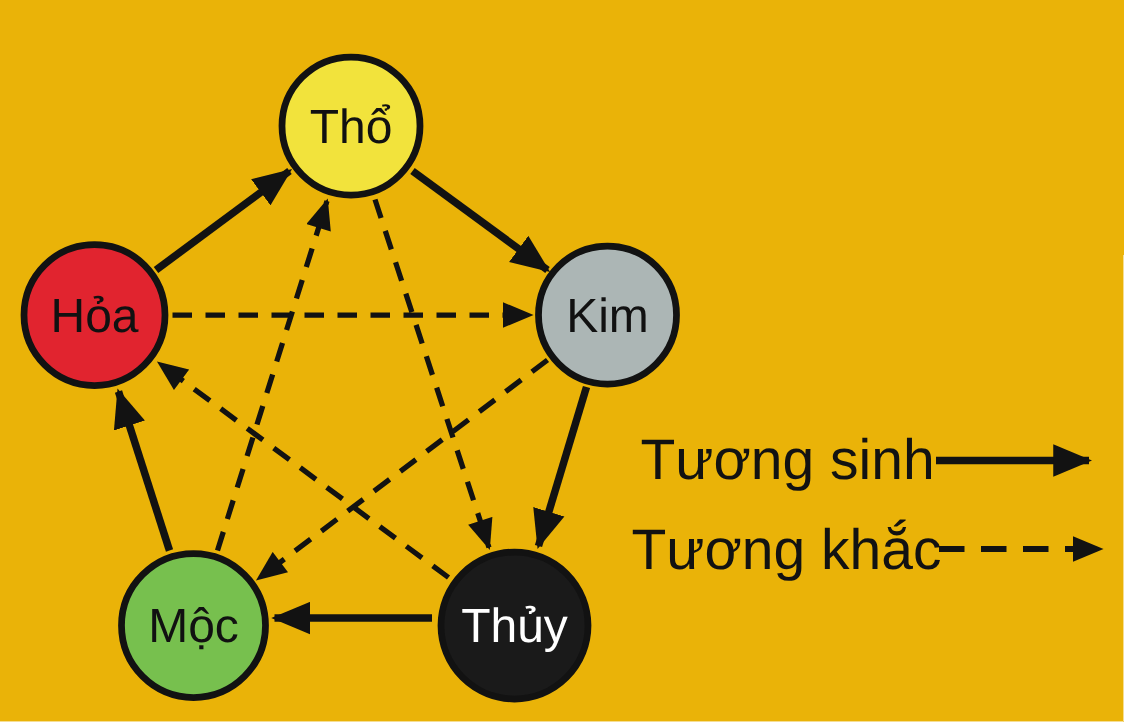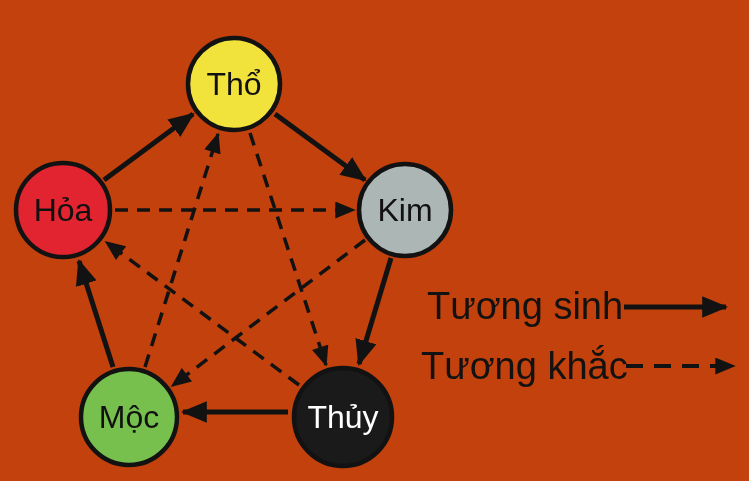--- a/index.html
+++ b/index.html
@@ -5,21 +5,21 @@
   html, body {
     margin: 0;
     padding: 0;
     background: #ffffff;
     font-family: "Liberation Sans", sans-serif;
   }
   .canvas {
     position: relative;
     width: 749px;
     height: 481px;
-    background: #c2410c;
+    background: #eab308;
     overflow: hidden;
   }
   svg { display: block; }
   .node-circle {
     stroke: #121212;
     stroke-width: 4.5;
   }
   .node-label {
     font-family: "Liberation Sans", sans-serif;
     font-size: 32px;

